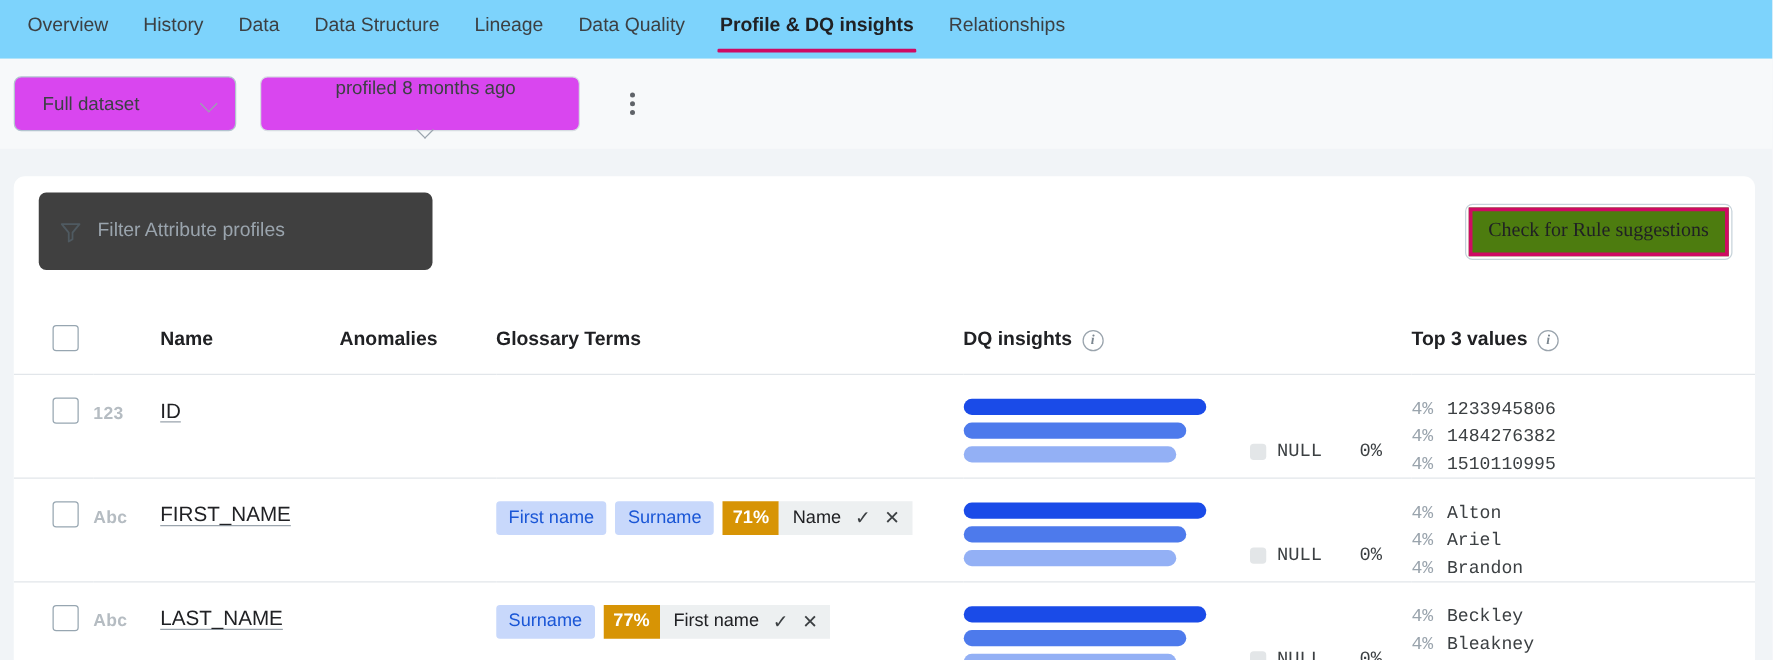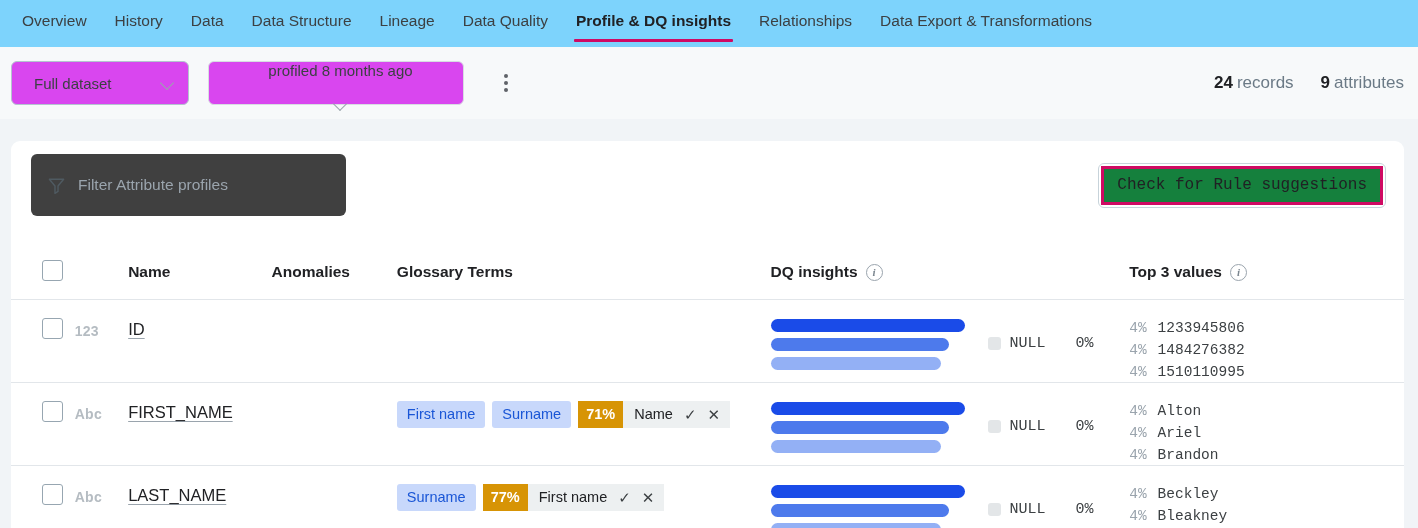--- a/index.html
+++ b/index.html
@@ -118,24 +118,24 @@
   }
   .filter-ph { color: #9aa4ad; font-size: 15.5px; }
   .suggest-wrap {
     margin-left: auto;
     border: 1px solid #c7d3da;
     border-radius: 6px;
     padding: 2px;
   }
   .suggest-btn {
     border: 3px solid #cf0a63;
-    background: #15803d;
+    background: #4d7c0f;
     color: #202124;
     font-size: 16px;
-    font-family: Liberation Mono, monospace;
+    font-family: Liberation Serif, serif;
     padding: 7px 13px 8px 13px;
     cursor: pointer;
     white-space: nowrap;
   }
 
   
   table.tbl { width: 100%; border-collapse: collapse; table-layout: fixed; }
   .tbl th {
     font-size: 15.5px; color: #202124; font-weight: bold;
     text-align: left; padding: 0 0 18px 0; vertical-align: bottom;
@@ -189,21 +189,21 @@
   }
   .sugg .body {
     background: #edf0f1; color: #202124;
     font-size: 14.5px;
     padding: 5px 10px 6px 11px;
     display: flex; align-items: center; gap: 11px;
     white-space: nowrap;
   }
   .sugg .act { cursor: pointer; font-size: 15px; color: #3c4043; line-height: 1; }
 
-  .dqwrap { display: flex; align-items: center; gap: 4px; }
+  .dqwrap { display: flex; align-items: flex-end; gap: 16px; }
   .bars { display: flex; flex-direction: column; gap: 6px; width: 194px; }
   .bar { height: 13px; border-radius: 7px; }
   .bar.b1 { background: #1a4be8; }
   .bar.b2 { background: #4d7aec; }
   .bar.b3 { background: #93b0f5; }
   .nullrow { display: flex; align-items: center; gap: 9px; margin-left: 19px; margin-top: -2px; }
   .swatch { width: 13px; height: 13px; border-radius: 3px; background: #e3e6e8; display: block; }
   .nulllbl { font-size: 15px; color: #3c4043; font-family: "Liberation Mono", monospace; }
   .nullpct { font-size: 15px; color: #3c4043; font-family: "Liberation Mono", monospace; margin-left: 21px; }
 
@@ -227,44 +227,35 @@
 
 <div class="tabbar" id="tabbar">
     <div class="tab">Overview</div>
     <div class="tab">History</div>
     <div class="tab">Data</div>
     <div class="tab">Data Structure</div>
     <div class="tab">Lineage</div>
     <div class="tab">Data Quality</div>
     <div class="tab active">Profile &amp; DQ insights</div>
     <div class="tab">Relationships</div>
-    <div class="tab">Data Export &amp; Transformations</div>
   </div>
 
 <div class="toolbar">
   <div class="select dataset">
     <span>Full dataset</span>
     <span class="chev"></span>
   </div>
   <div class="select profiled">
     <span>profiled 8 months ago</span>
     <span class="chev"></span>
   </div>
   <div class="kebab">
     <i></i>
     <i></i>
     <i></i>
-  </div>
-  <div class="counts">
-    <div>
-      <b>24</b><span>records</span>
-    </div>
-    <div>
-      <b>9</b><span>attributes</span>
-    </div>
   </div>
 </div>
 
 <div class="card">
 
   <div class="card-top">
     <div class="filter-box">
       <svg width="19" height="19" viewBox="0 0 20 20">
         <path d="M2.5 3.5h15L11.6 10.6v5.6l-3.2 2v-7.6z" fill="none" stroke="#4f5a61" stroke-width="1.5" stroke-linejoin="round"></path>
       </svg>

